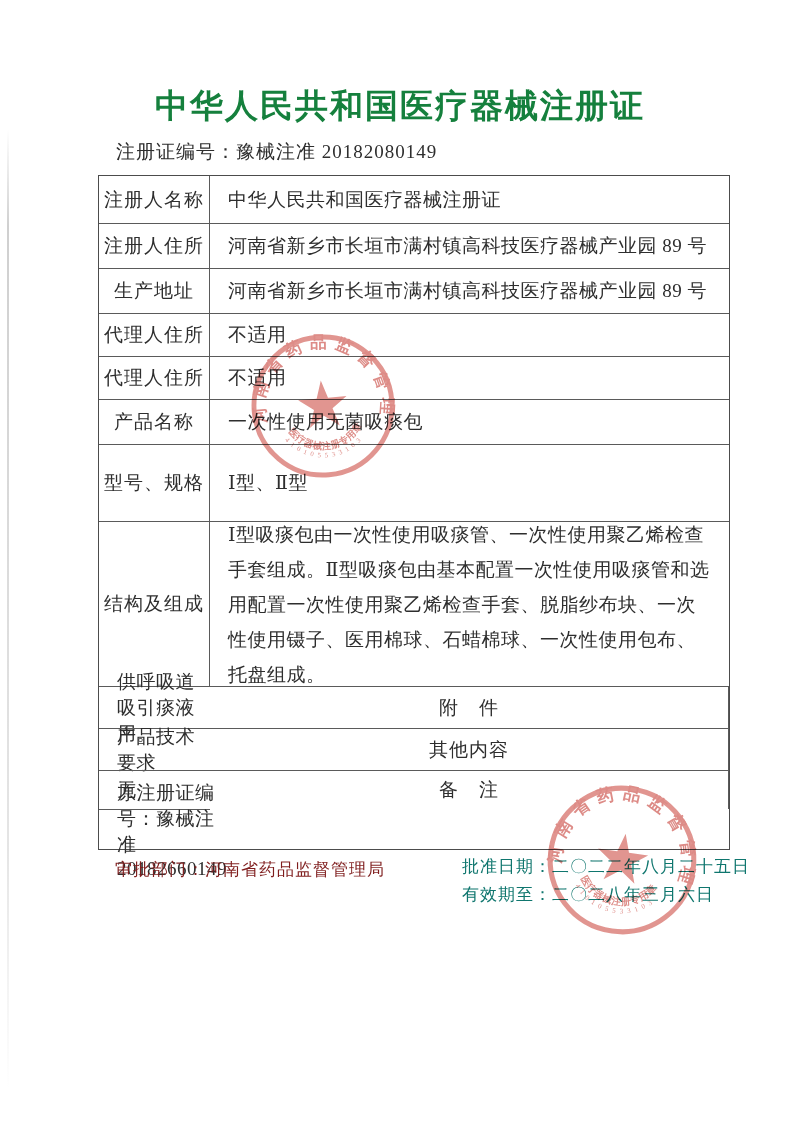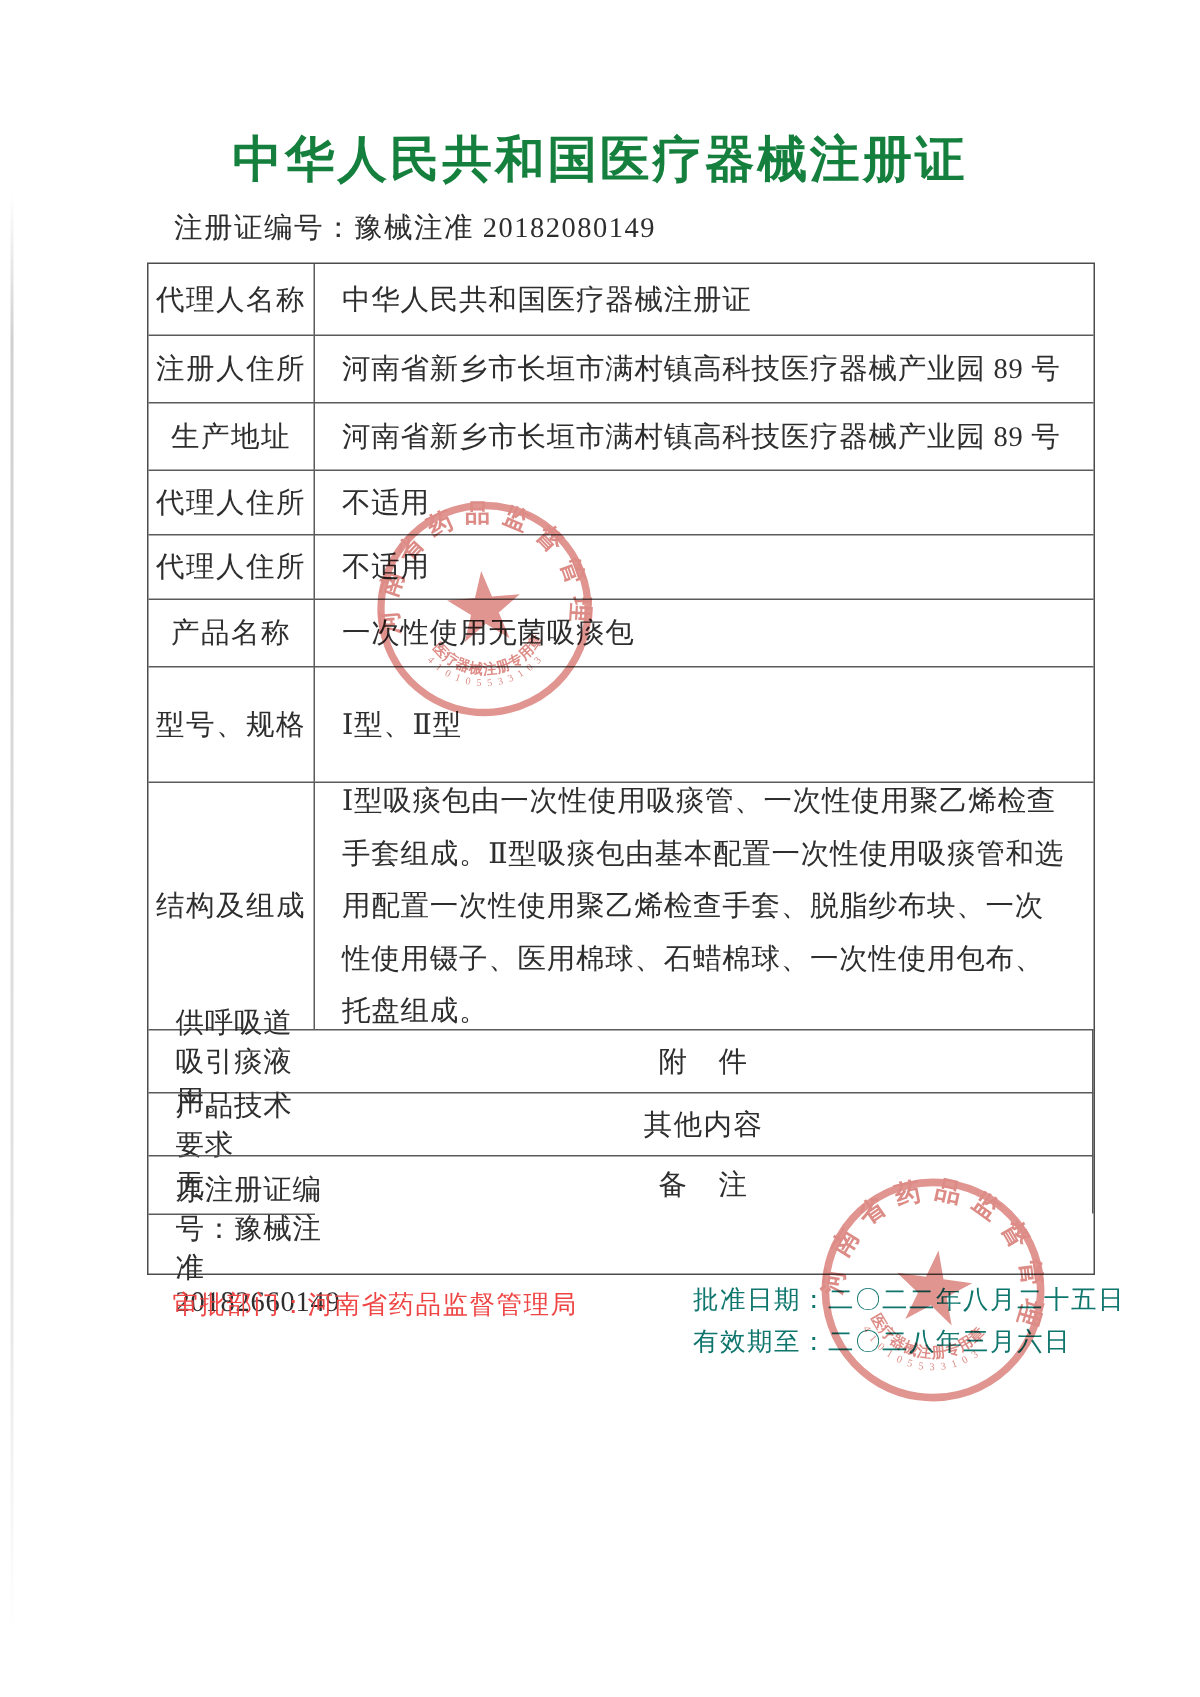--- a/index.html
+++ b/index.html
@@ -36,21 +36,21 @@
     font-size:19px;color:#2e2e2e;
   }
   .cell.lab{
     justify-content:center;border-right:1px solid #5a5a5a;
     letter-spacing:1px;text-align:center;
   }
   .cell.val{padding:4px 14px 4px 18px;letter-spacing:.5px;}
   .cell.val.long{line-height:35px;}
   .cell.r0{border-top:none;}
   .footer-dept{
-    position:absolute;left:115px;top:858px;font-size:17px;color:#ef4444;
+    position:absolute;left:115px;top:858px;font-size:17px;color:#7f1d1d;
     letter-spacing:1px;
   }
   .footer-dates{
     position:absolute;left:462px;top:856px;font-size:17px;color:#0f766e;
     letter-spacing:1px;
   }
   .footer-dates .dline{height:28px;line-height:22px;}
   
   .seal{
     position:absolute;mix-blend-mode:multiply;opacity:.62;
@@ -71,21 +71,21 @@
 
   <div class="scan-edge"></div>
 
   <h1 class="title">中华人民共和国医疗器械注册证</h1>
 
   <div class="regline">
     <span>注册证编号：</span><span>豫械注准 20182080149</span>
   </div>
 
   <div class="cert-table">
-    <div class="cell lab r0">代理人名称</div>
+    <div class="cell lab r0">注册人名称</div>
     <div class="cell val r0">中华人民共和国医疗器械注册证</div>
     <div class="cell lab">注册人住所</div>
     <div class="cell val">河南省新乡市长垣市满村镇高科技医疗器械产业园 89 号</div>
     <div class="cell lab">生产地址</div>
     <div class="cell val">河南省新乡市长垣市满村镇高科技医疗器械产业园 89 号</div>
     <div class="cell lab">代理人住所</div>
     <div class="cell val">不适用</div>
     <div class="cell lab">代理人住所</div>
     <div class="cell val">不适用</div>
     <div class="cell lab">产品名称</div>

